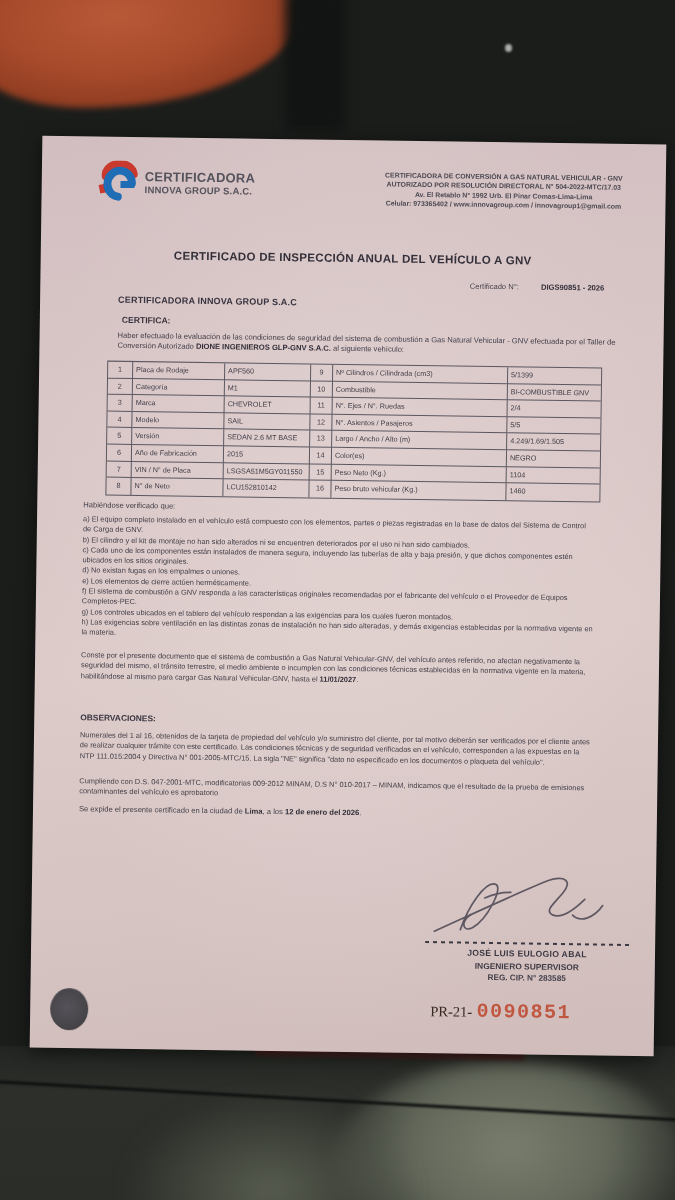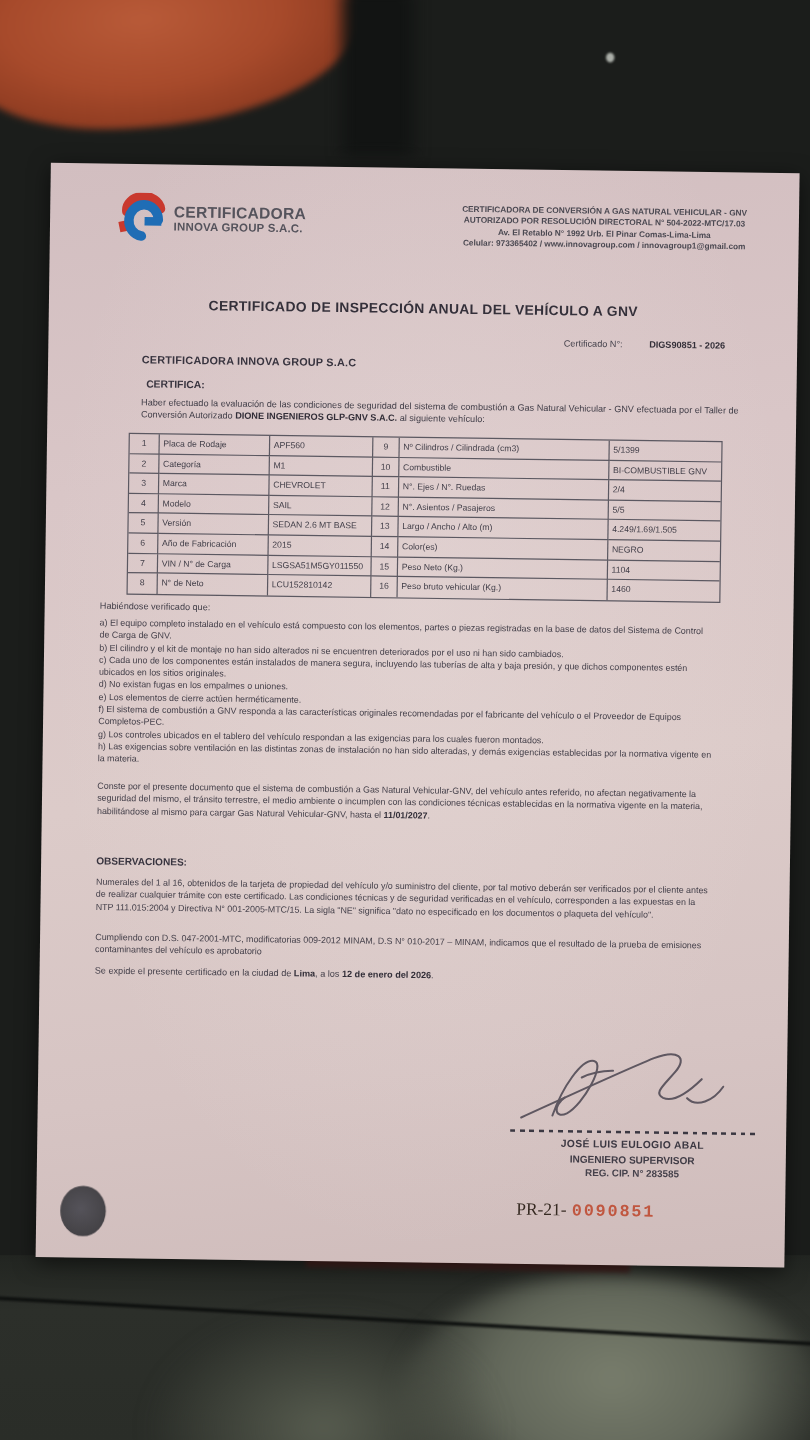--- a/index.html
+++ b/index.html
@@ -114,21 +114,21 @@
   .sig-line{
     height:2px;margin:0 6px 3px 6px;
     background:repeating-linear-gradient(90deg,#3b3842 0 4px,rgba(0,0,0,0) 4px 8px);
   }
   .sig-name{font-size:8.6px;font-weight:bold;color:#3c3842;letter-spacing:.3px;line-height:13px;}
   .sig-role{font-size:8.4px;font-weight:bold;color:#403c46;line-height:12px;}
   .sig-reg{font-size:8.2px;font-weight:bold;color:#46424c;line-height:12px;}
   
   .footer-code{position:absolute;left:400px;top:858px;white-space:nowrap;}
   .fc-prefix{font-family:"Liberation Serif", serif;font-size:14.5px;font-weight:normal;color:#362a22;}
-  .fc-number{font-family:"Liberation Mono", monospace;font-size:14px;font-weight:bold;color:#bf4c33;letter-spacing:1.5px;opacity:.9;}
+  .fc-number{font-family:"Liberation Mono", monospace;font-size:20px;font-weight:bold;color:#bf4c33;letter-spacing:1.5px;opacity:.9;}
 </style>
 </head>
 <body>
 
 <div class="bg-red-object"></div>
 <div class="bg-dark-band"></div>
 <div class="bg-glare-dot"></div>
 <div class="bg-floor"></div>
 <div class="bg-shoe"></div>
 <div class="bg-shoe2"></div>
@@ -215,21 +215,21 @@
     <div class="vrow">
       <div class="num">6</div>
       <div>Año de Fabricación</div>
       <div>2015</div>
       <div class="num">14</div>
       <div>Color(es)</div>
       <div>NEGRO</div>
     </div>
     <div class="vrow">
       <div class="num">7</div>
-      <div>VIN / N° de Carga</div>
+      <div>VIN / N° de Placa</div>
       <div>LSGSA51M5GY011550</div>
       <div class="num">15</div>
       <div>Peso Neto (Kg.)</div>
       <div>1104</div>
     </div>
     <div class="vrow">
       <div class="num">8</div>
       <div>N° de Neto</div>
       <div>LCU152810142</div>
       <div class="num">16</div>

